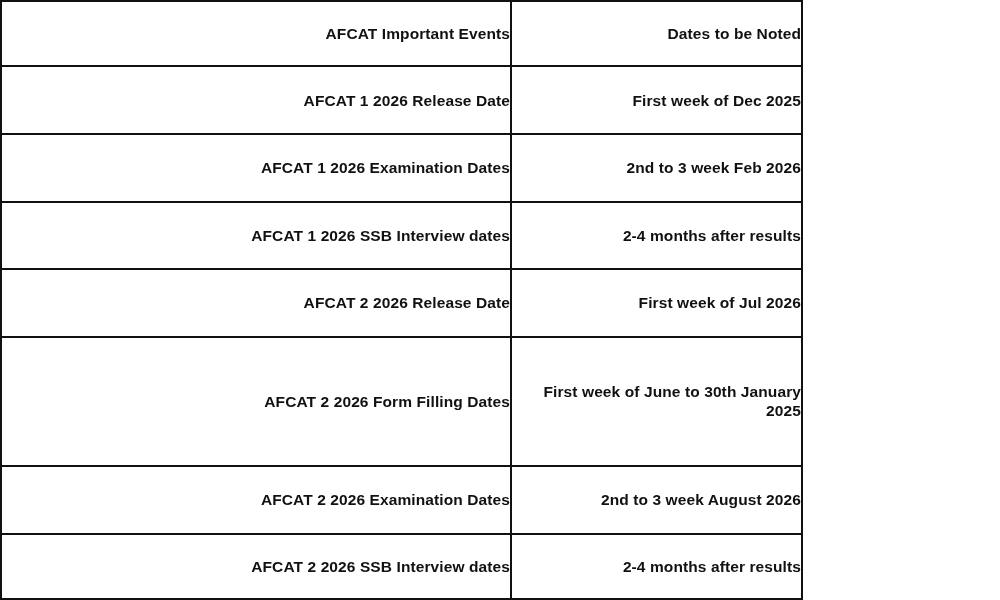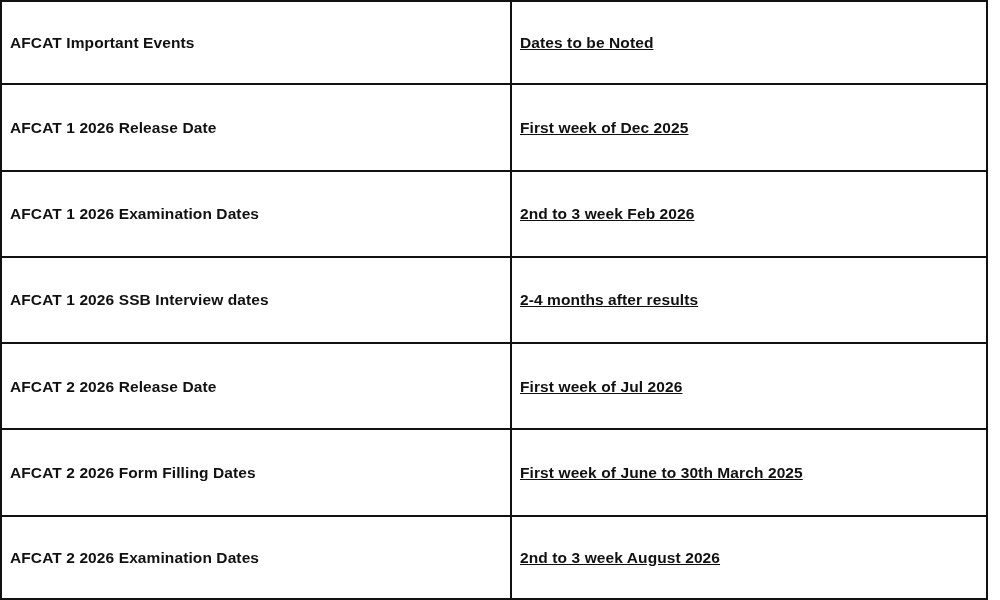--- a/index.html
+++ b/index.html
@@ -8,27 +8,28 @@
     background: #ffffff;
   }
   body {
     width: 1000px;
     height: 600px;
     font-family: "Liberation Sans", sans-serif;
     color: #111111;
     overflow: hidden;
   }
   .table-wrap {
-    width: 988px;
+    width: 803px;
     height: 600px;
     box-sizing: border-box;
     border-top: 2px solid #111111;
     border-bottom: 2px solid #111111;
     border-left: 2px solid #111111;
     border-right: 2px solid #111111;
+    text-align: right;
   }
   table.events-table {
     width: 100%;
     height: 100%;
     border-collapse: collapse;
     table-layout: fixed;
   }
   table.events-table td {
     border-bottom: 2px solid #111111;
     border-right: 2px solid #111111;
@@ -41,21 +42,20 @@
     color: #111111;
   }
   table.events-table tr:last-child td {
     border-bottom: none;
   }
   table.events-table td.col-event {
     width: 500px;
   }
   table.events-table td.col-date {
     border-right: none;
-    text-decoration: underline;
   }
 </style>
 </head>
 <body>
 
 <div class="table-wrap">
   <table class="events-table">
     <tbody>
       <tr>
         <td class="col-event">AFCAT Important Events</td>
@@ -72,21 +72,25 @@
       <tr>
         <td class="col-event">AFCAT 1 2026 SSB Interview dates</td>
         <td class="col-date">2-4 months after results</td>
       </tr>
       <tr>
         <td class="col-event">AFCAT 2 2026 Release Date</td>
         <td class="col-date">First week of Jul 2026</td>
       </tr>
       <tr>
         <td class="col-event">AFCAT 2 2026 Form Filling Dates</td>
-        <td class="col-date">First week of June to 30th March 2025</td>
+        <td class="col-date">First week of June to 30th January 2025</td>
       </tr>
       <tr>
         <td class="col-event">AFCAT 2 2026 Examination Dates</td>
         <td class="col-date">2nd to 3 week August 2026</td>
+      </tr>
+      <tr>
+        <td class="col-event">AFCAT 2 2026 SSB Interview dates</td>
+        <td class="col-date">2-4 months after results</td>
       </tr>
     </tbody>
   </table>
 </div>
 
 </body></html>

